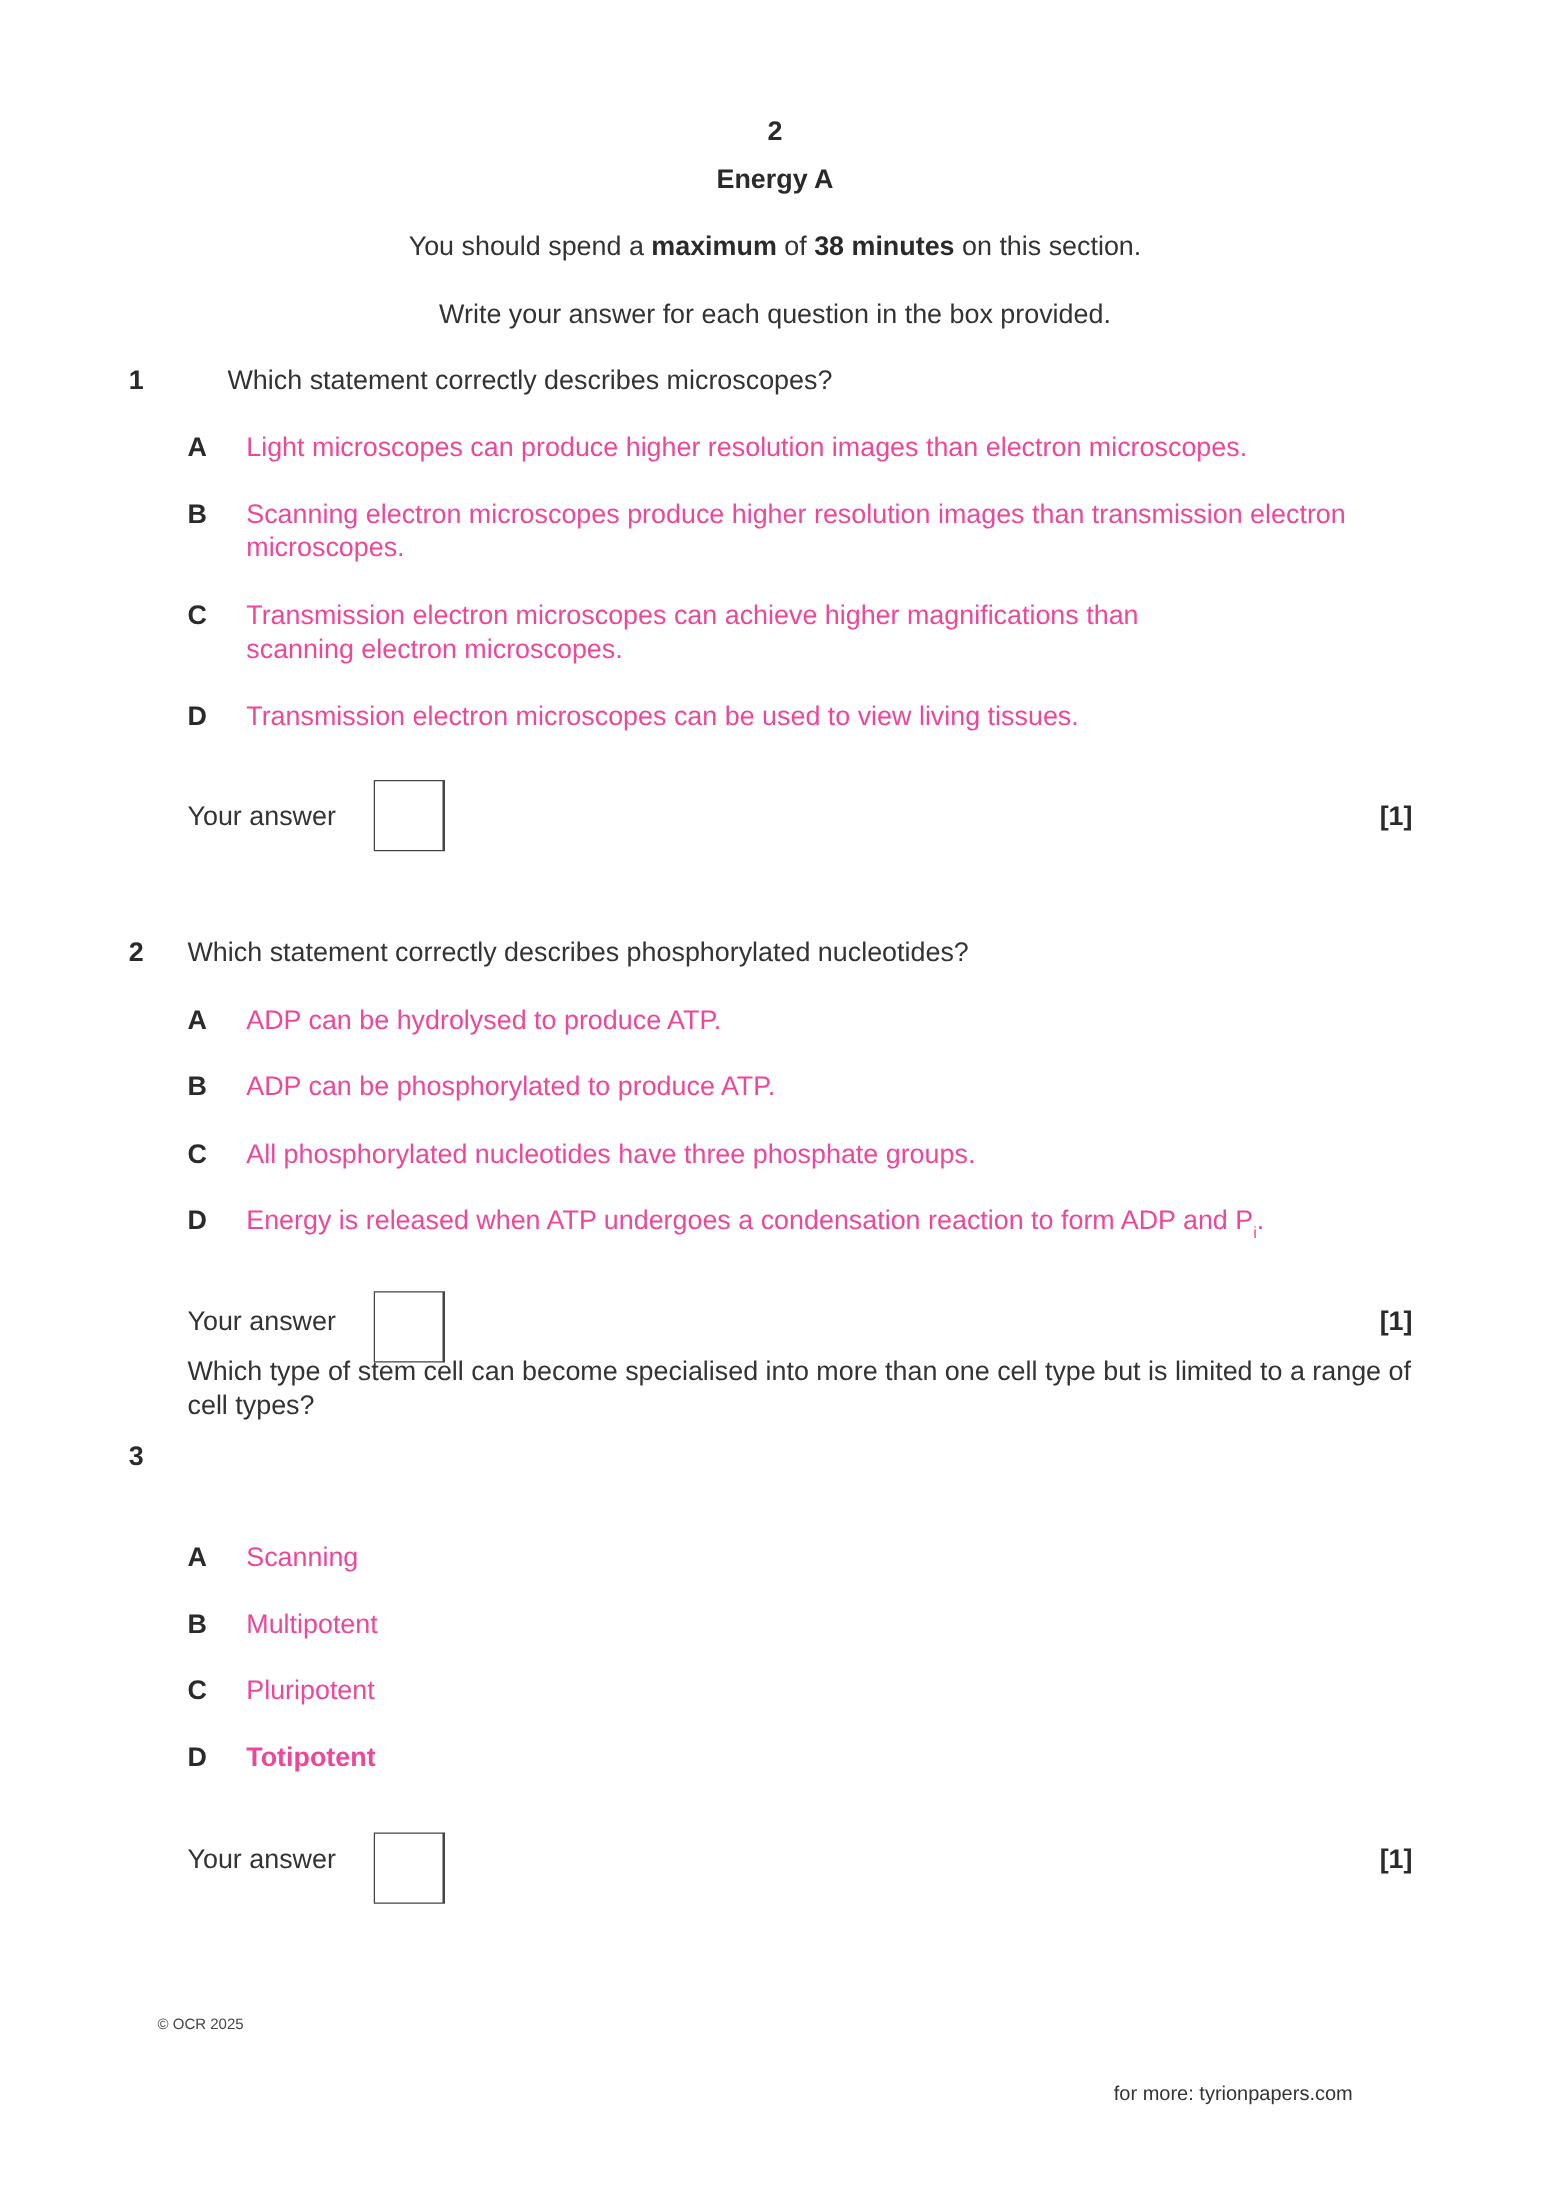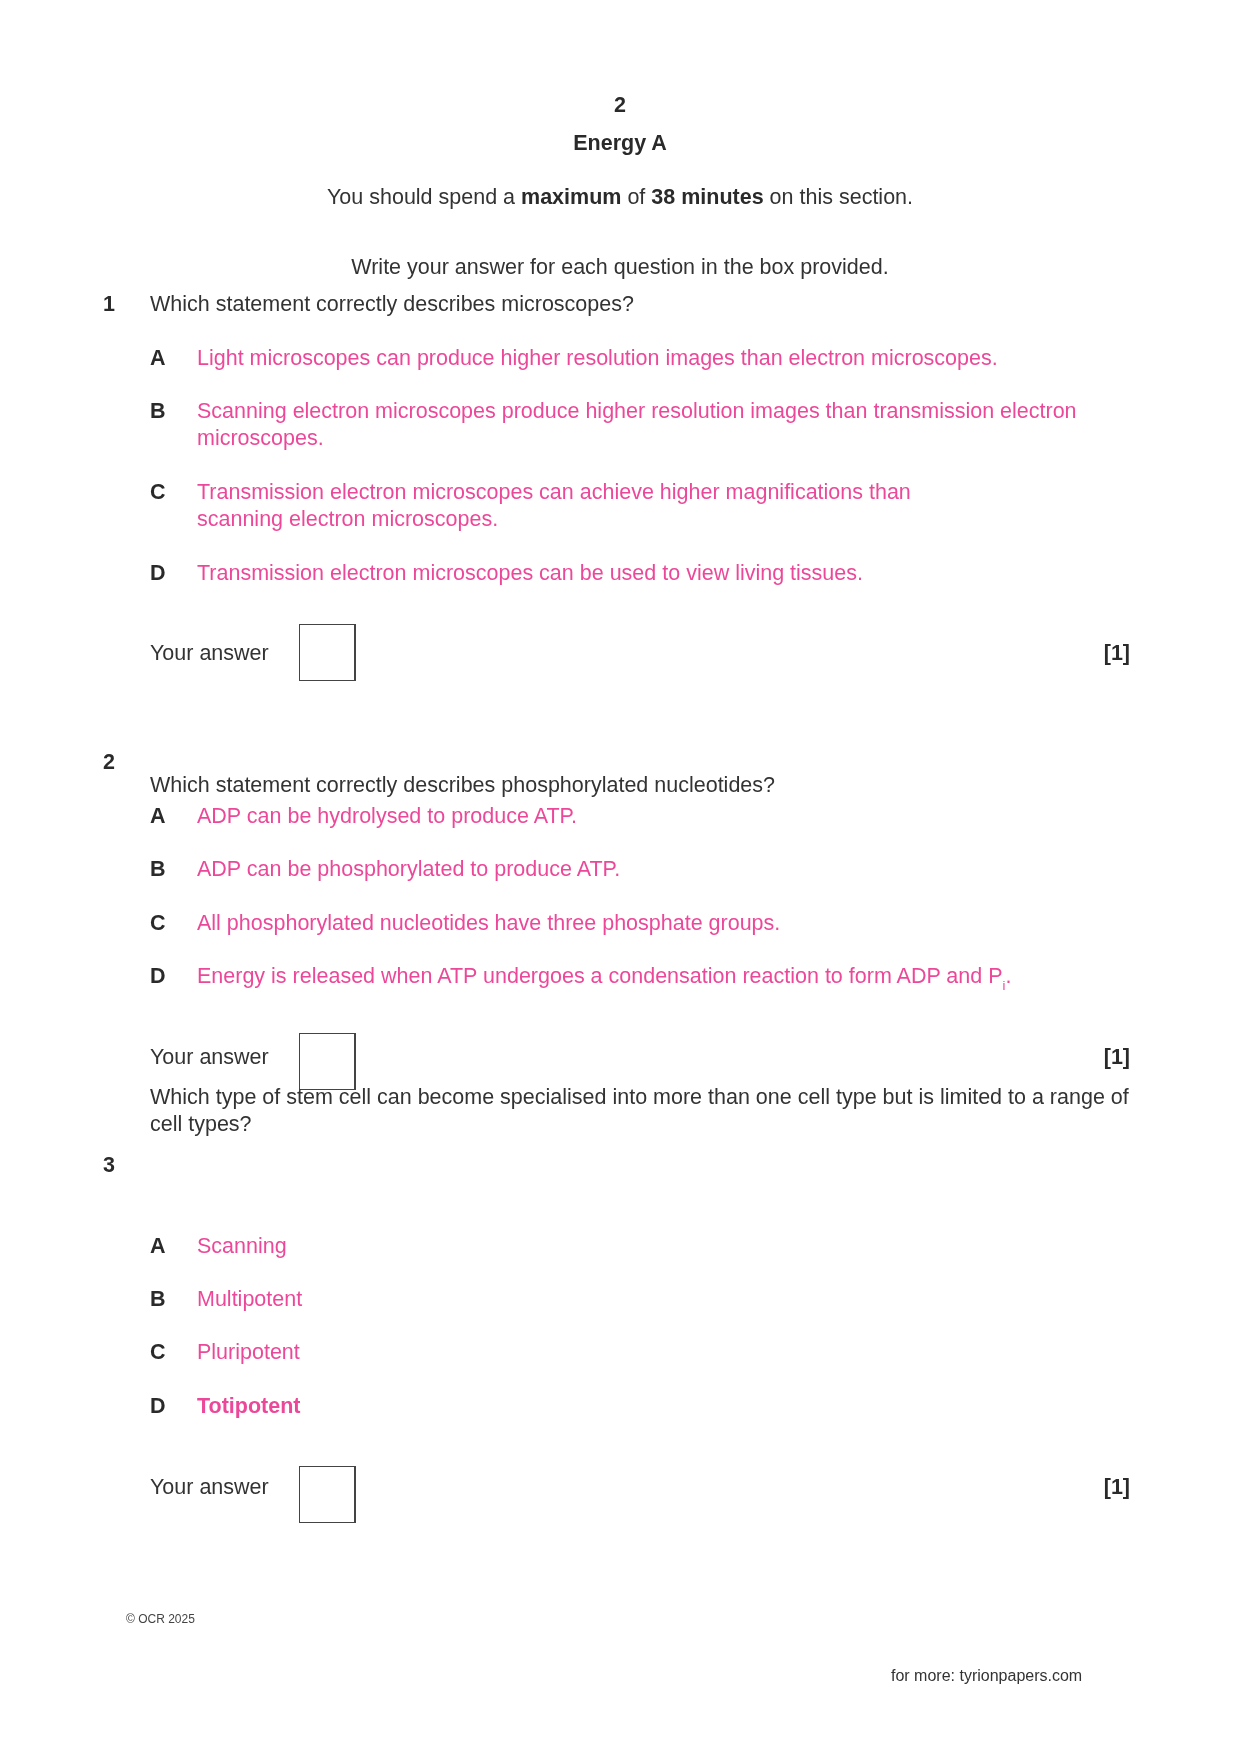--- a/index.html
+++ b/index.html
@@ -41,46 +41,46 @@
   </style>
 </head>
 <body>
 
 <div class="abs center txt bold" style="top:92px;">2</div>
 <div class="abs center txt bold" style="top:130px;">Energy A</div>
 
 <div class="abs center txt" style="top:184px;">
   <span>You should spend a </span><span class="bold">maximum</span><span> of </span><span class="bold">38 minutes</span><span> on this section.</span>
 </div>
-<div class="abs center txt" style="top:238px;margin-top:16px;">Write your answer for each question in the box provided.</div>
+<div class="abs center txt" style="top:238px;">Write your answer for each question in the box provided.</div>
 
 <div>
   <div class="abs qnum" style="top:291px;">1</div>
-  <div class="abs qtext" style="top:291px;">Which statement correctly describes microscopes?</div>
+  <div class="abs qtext" style="top:291px;margin-left:32px;">Which statement correctly describes microscopes?</div>
 
   <div class="abs optletter" style="top:345px;">A</div>
   <div class="abs opttext" style="top:345px;">Light microscopes can produce higher resolution images than electron microscopes.</div>
 
   <div class="abs optletter" style="top:398px;">B</div>
   <div class="abs opttext" style="top:398px; width:940px;">Scanning electron microscopes produce higher resolution images than transmission electron microscopes.</div>
 
   <div class="abs optletter" style="top:479px;">C</div>
   <div class="abs opttext" style="top:479px; width:800px;">Transmission electron microscopes can achieve higher magnifications than scanning electron microscopes.</div>
 
   <div class="abs optletter" style="top:560px;">D</div>
   <div class="abs opttext" style="top:560px;">Transmission electron microscopes can be used to view living tissues.</div>
 
   <div class="abs answer-label" style="top:640px;">Your answer</div>
   <div class="answer-box" style="left:299px; top:624px;"></div>
   <div class="abs marks" style="top:640px;">[1]</div>
 </div>
 
 <div>
   <div class="abs qnum" style="top:749px;">2</div>
-  <div class="abs qtext" style="top:749px;margin-top:23px;">Which statement correctly describes phosphorylated nucleotides?</div>
+  <div class="abs qtext" style="top:749px;">Which statement correctly describes phosphorylated nucleotides?</div>
 
   <div class="abs optletter" style="top:803px;">A</div>
   <div class="abs opttext" style="top:803px;">ADP can be hydrolysed to produce ATP.</div>
 
   <div class="abs optletter" style="top:856px;">B</div>
   <div class="abs opttext" style="top:856px;">ADP can be phosphorylated to produce ATP.</div>
 
   <div class="abs optletter" style="top:910px;">C</div>
   <div class="abs opttext" style="top:910px;">All phosphorylated nucleotides have three phosphate groups.</div>
 

